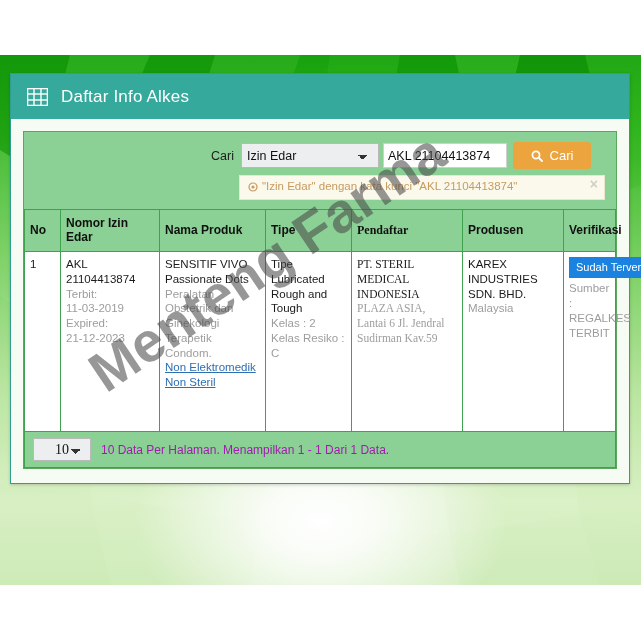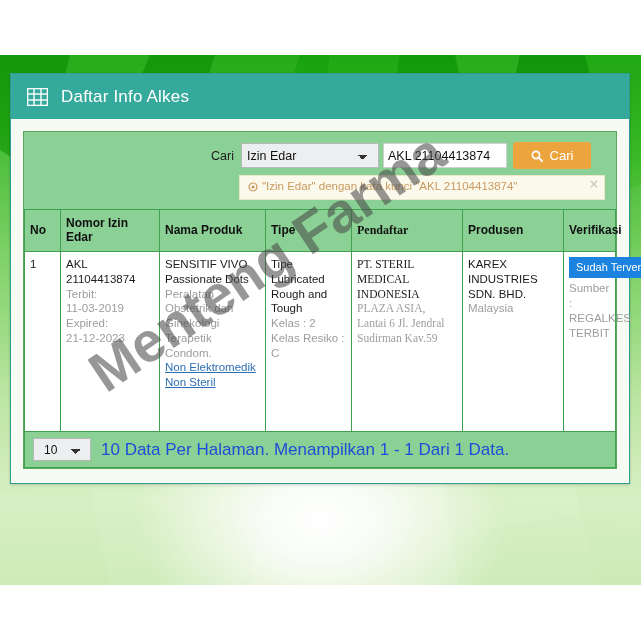--- a/index.html
+++ b/index.html
@@ -225,40 +225,40 @@
     border: 1px solid #3fa24f;
     border-top: none;
     padding: 6px 8px;
     display: flex;
     align-items: center;
     box-sizing: border-box;
   }
   select.per-page {
     width: 58px;
     height: 23px;
-    font-size: 12px;
-    font-family: Liberation Sans, sans-serif;
+    font-size: 14px;
+    font-family: Liberation Serif, serif;
     border: 1px solid #b9b9b9;
     background: #eceef0;
     color: #111;
     border-radius: 0;
-    padding-left: 10px;
+    padding-left: 21px;
     box-sizing: border-box;
     -webkit-appearance: none;
     appearance: none;
     background-image:
       linear-gradient(45deg, transparent 50%, #333 50%),
       linear-gradient(135deg, #333 50%, transparent 50%);
     background-position: calc(100% - 14px) 10px, calc(100% - 9px) 10px;
     background-size: 5px 5px, 5px 5px;
     background-repeat: no-repeat;
   }
   #foot-text {
-    font-size: 17px;
-    color: #1d4ed8;
+    font-size: 12px;
+    color: #a21caf;
     margin-left: 10px;
   }
 
   
   #watermark {
     position: absolute;
     left: 0; top: 0;
     width: 641px; height: 641px;
     pointer-events: none;
   }

